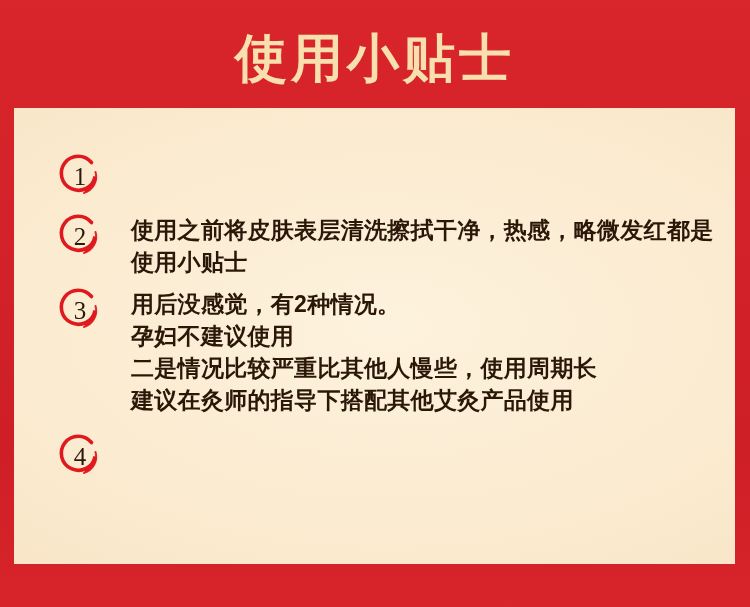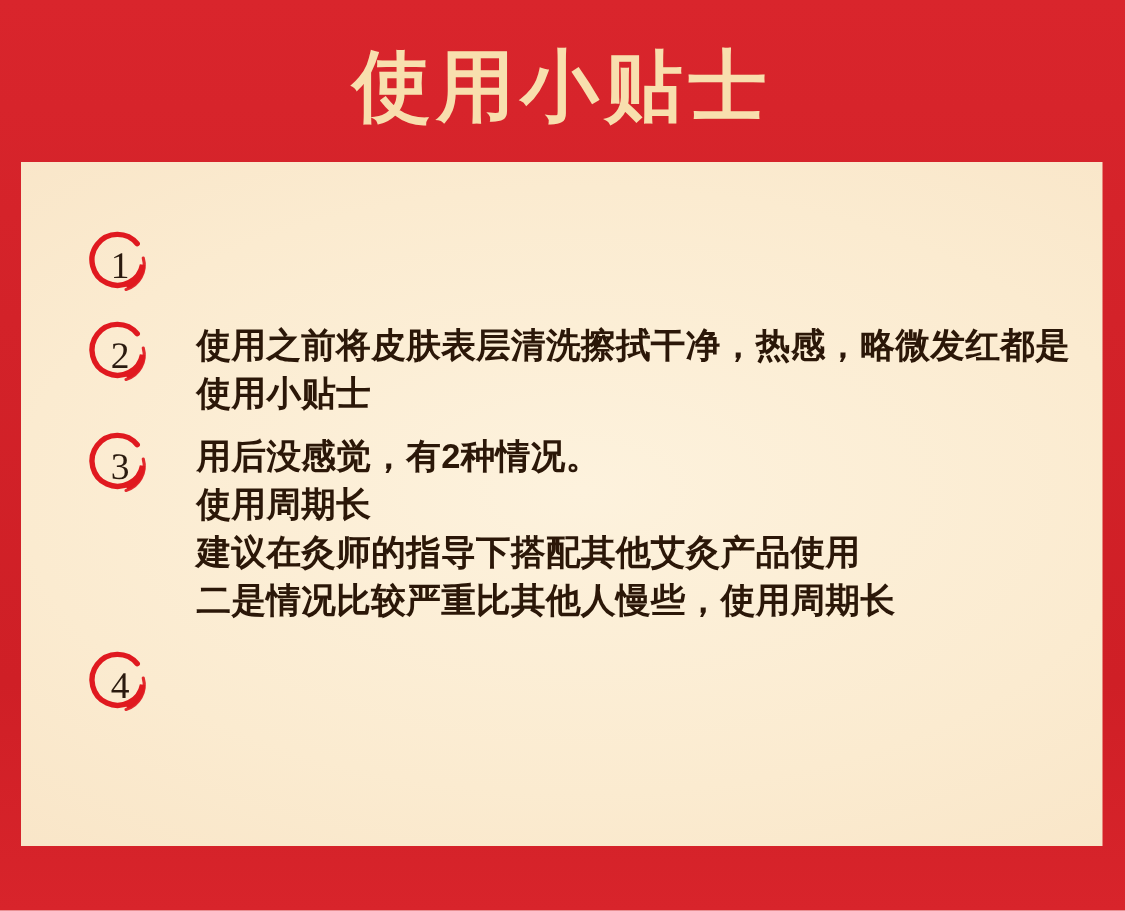--- a/index.html
+++ b/index.html
@@ -176,23 +176,23 @@
       <li class="tip tip-3">
         <span class="tip-num">
           <svg viewBox="0 0 48 48" aria-hidden="true">
             <path d="M35.5 10.5 A17 17 0 1 0 39 24.5 A17.5 17.5 0 0 1 30 38.5" fill="none" stroke="#e0191f" stroke-width="3.6" stroke-linecap="round"></path>
             <path d="M39.5 20 A17 17 0 0 1 28 41" fill="none" stroke="#e0191f" stroke-width="2.1" stroke-linecap="round" opacity="0.92"></path>
             <text class="numglyph" x="24" y="33" text-anchor="middle">3</text>
           </svg>
         </span>
         <div class="tip-body">
           <div class="tip-line">用后没感觉，有2种情况。</div>
-          <div class="tip-line">使用周期长</div>
+          <div class="tip-line">孕妇不建议使用</div>
+          <div class="tip-line">二是情况比较严重比其他人慢些，使用周期长</div>
           <div class="tip-line">建议在灸师的指导下搭配其他艾灸产品使用</div>
-          <div class="tip-line">二是情况比较严重比其他人慢些，使用周期长</div>
         </div>
       </li>
 
       <li class="tip tip-4">
         <span class="tip-num">
           <svg viewBox="0 0 48 48" aria-hidden="true">
             <path d="M35.5 10.5 A17 17 0 1 0 39 24.5 A17.5 17.5 0 0 1 30 38.5" fill="none" stroke="#e0191f" stroke-width="3.6" stroke-linecap="round"></path>
             <path d="M39.5 20 A17 17 0 0 1 28 41" fill="none" stroke="#e0191f" stroke-width="2.1" stroke-linecap="round" opacity="0.92"></path>
             <text class="numglyph" x="24" y="33" text-anchor="middle">4</text>
           </svg>

